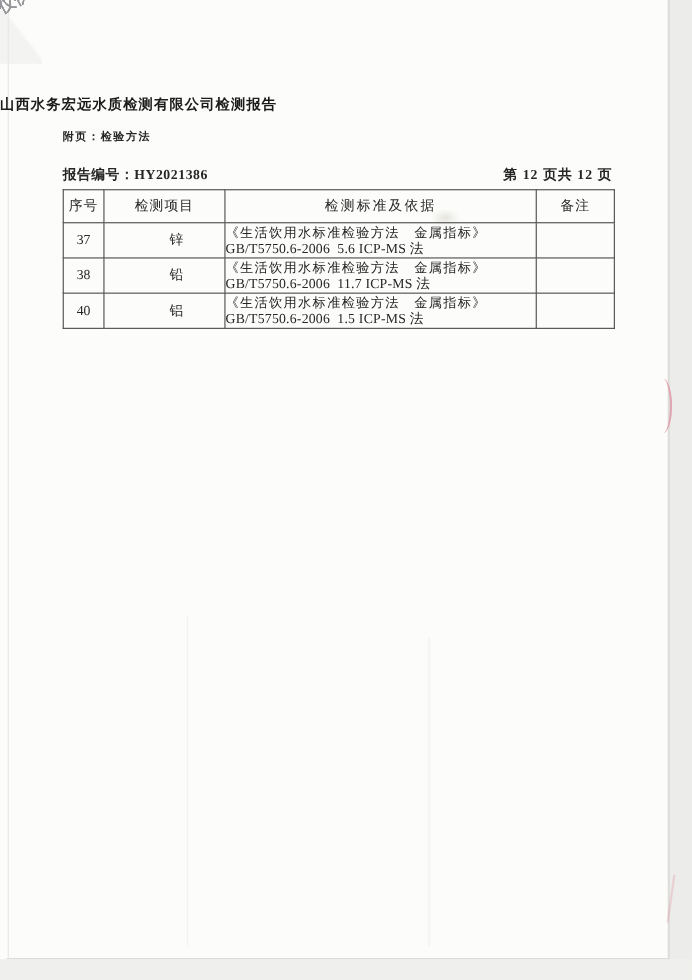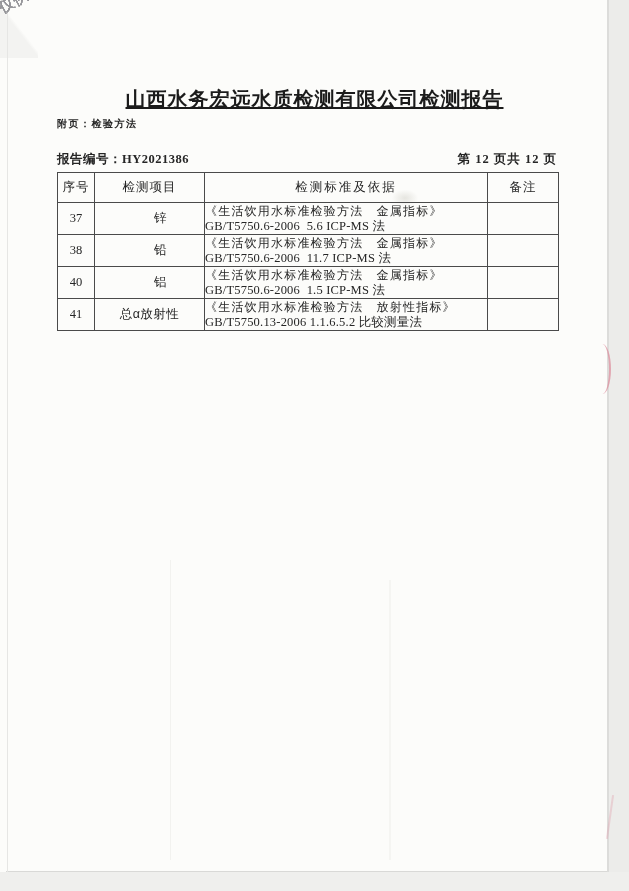--- a/index.html
+++ b/index.html
@@ -24,22 +24,22 @@
   .smudge{position:absolute;left:386px;top:186px;width:38px;height:24px;border-radius:50%;
     background:radial-gradient(closest-side,rgba(188,186,174,.35),rgba(188,186,174,0) 70%);}
   .streak-a{position:absolute;left:170px;top:560px;width:1px;height:300px;background:rgba(195,195,188,.16);}
   .streak-b{position:absolute;left:389px;top:580px;width:2px;height:280px;background:rgba(195,195,188,.12);}
   
   .red-arc{position:absolute;left:594px;top:344px;width:15px;height:50px;
     border-right:2.5px solid #dd8f9e;border-radius:50%;opacity:.75;}
   .red-streak{position:absolute;left:609px;top:795px;width:2px;height:44px;
     background:rgba(221,143,158,.3);transform:rotate(8deg);}
   
-  .title{position:absolute;left:0;right:0;top:86px;text-align:center;
-    font-size:20px;font-weight:bold;letter-spacing:1px;color:#1b1b1b;text-decoration:underline;}
+  .title{position:absolute;left:0;right:0;top:86px;
+    font-size:13px;font-weight:bold;letter-spacing:1px;color:#1b1b1b;}
   .subtitle{position:absolute;left:57px;top:117px;font-size:10px;font-weight:bold;letter-spacing:1.5px;}
   .report-no{position:absolute;left:57px;top:151px;font-size:12.5px;font-weight:600;letter-spacing:.5px;}
   .page-indicator{position:absolute;right:72px;top:151px;font-size:12.5px;font-weight:600;letter-spacing:1px;margin-left:38px;}
   .report-no .num, .page-indicator{font-family:"Liberation Serif","DejaVu Serif",serif;}
   
   table.report{
     position:absolute;left:57px;top:172px;width:501px;
     border-collapse:collapse;table-layout:fixed;
   }
   table.report th, table.report td{
@@ -129,29 +129,20 @@
     </tr>
     <tr class="row">
       <td class="c-no">40</td>
       <td class="c-item">铝</td>
       <td class="c-std">
         <span class="l1">《生活饮用水标准检验方法　金属指标》</span>
         <span class="l2">GB/T5750.6-2006  1.5 ICP-MS 法</span>
       </td>
       <td class="c-rem"></td>
     </tr>
-    <tr class="row row-radio">
-      <td class="c-no">41</td>
-      <td class="c-item">总α放射性</td>
-      <td class="c-std">
-        <span class="l1">《生活饮用水标准检验方法　放射性指标》</span>
-        <span class="l2">GB/T5750.13-2006 1.1.6.5.2 比较测量法</span>
-      </td>
-      <td class="c-rem"></td>
-    </tr>
   </tbody>
     </table>
 
   <div class="red-arc"></div>
   <div class="red-streak"></div>
 
   <div class="wm">仅供忻州市水务集团网站公示使用</div>
   <div class="wm">仅供忻州市水务集团网站公示使用</div>
   <div class="wm">仅供忻州市水务集团网站公示使用</div>
   <div class="wm">仅供忻州市水务集团网站公示使用</div>

